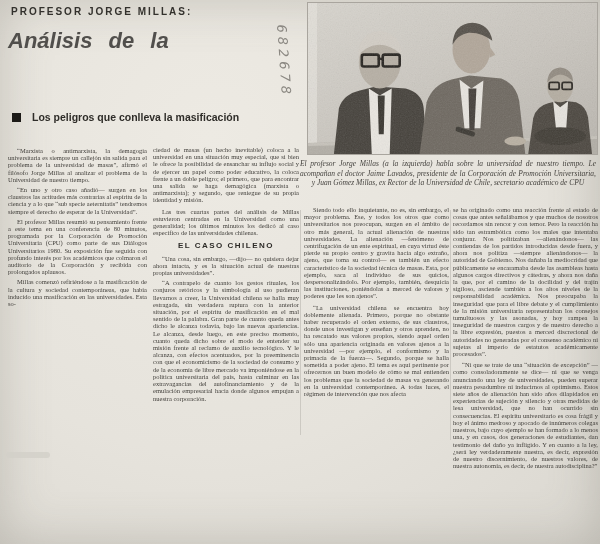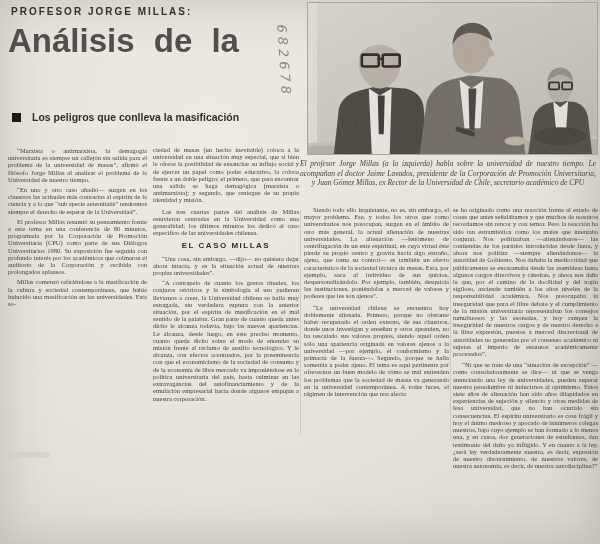--- a/index.html
+++ b/index.html
@@ -9,22 +9,22 @@
     box-shadow:inset 0 0 50px rgba(110,105,95,.30);
     font-family:"Liberation Serif", serif;color:#3f3d39;
   }
   .kicker{
     position:absolute;left:11px;top:6px;
     font-family:"Liberation Sans",sans-serif;font-weight:bold;
     font-size:10px;letter-spacing:2px;color:#33312d;
   }
   .headline{
     position:absolute;left:8px;top:20px;width:292px;
-    font-family:"Liberation Sans",sans-serif;font-weight:bold;
-    font-size:33px;line-height:42px;color:#514f4c;word-spacing:10px;letter-spacing:0px;
+    font-family:"Liberation Sans",sans-serif;font-weight:bold;font-style:italic;
+    font-size:22px;line-height:42px;color:#514f4c;word-spacing:10px;letter-spacing:0px;
   }
   .bullets{position:absolute;left:12px;top:111px;width:290px;
     font-family:"Liberation Sans",sans-serif;font-weight:bold;font-size:10.5px;color:#2f2d29;}
   .bullet-row{display:flex;align-items:center;margin-bottom:7px;}
   .sq{width:9px;height:9px;margin:1px 11px 0 0;flex:0 0 auto;background:#1c1a17;}
   .sq.outline{background:#8d8a84;box-shadow:inset 0 0 0 2.5px #3a3833;}
   .handwrite{
     position:absolute;left:289px;top:24px;white-space:nowrap;
     transform:rotate(86deg);transform-origin:0 0;
     font-family:"DejaVu Sans",sans-serif;font-style:italic;
@@ -145,21 +145,21 @@
   <div class="col col-1">
     <p>“Marxista o antimarxista, la demagogia universitaria es siempre un callejón sin salida para el problema de la universidad de masas”, afirmó el filósofo Jorge Millas al analizar el problema de la Universidad de nuestro tiempo.</p>
     <p>“En uno y otro caso añadió— surgen en los claustros las actitudes más contrarias al espíritu de la ciencia y a lo que “sub specie aeternitatis” tendremos siempre el derecho de esperar de la Universidad”.</p>
     <p>El profesor Millas resumió su pensamiento frente a este tema en una conferencia de 80 minutos, programada por la Corporación de Promoción Universitaria (CPU) como parte de sus Diálogos Universitarios 1980. Su exposición fue seguida con profundo interés por los académicos que colmaron el auditorio de la Corporación y recibida con prolongados aplausos.</p>
     <p>Millas comenzó refiriéndose a la masificación de la cultura y sociedad contemporáneas, que había inducido una masificación en las universidades. Esta so-</p>
   </div>
 
   <div class="col col-2">
     <p class="cont">ciedad de masas (un hecho inevitable) coloca a la universidad en una situación muy especial, que si bien le ofrece la posibilidad de ensanchar su influjo social y de ejercer un papel como poder educativo, la coloca frente a un doble peligro; el primero, que para encontrar una salida se haga demagógica (marxista o antimarxista); y segundo, que reniegue de su propia identidad y misión.</p>
     <p class="gap">Las tres cuartas partes del análisis de Millas estuvieron centradas en la Universidad como una generalidad; los últimos minutos los dedicó al caso específico de las universidades chilenas.</p>
-    <div class="subhead">EL CASO MILLAS</div>
+    <div class="subhead">EL CASO CHILENO</div>
     <p>“Una cosa, sin embargo, —dijo— no quisiera dejar ahora intacta, y es la situación actual de nuestras propias universidades”.</p>
     <p>“A contrapelo de cuanto los gestos rituales, los conjuros retóricos y la simbología al uso pudieran llevarnos a creer, la Universidad chilena se halla muy estragada, sin verdadera ruptura con la anterior situación, por el espíritu de masificación en el mal sentido de la palabra. Gran parte de cuanto queda antes dicho le alcanza todavía, bajo las nuevas apariencias. Le alcanza, desde luego, en este preciso momento, cuanto queda dicho sobre el modo de entender su misión frente al reclamo de auxilio tecnológico. Y le alcanza, con efectos acentuados, por la preeminencia con que el economicismo de la sociedad de consumo y de la economía de libre mercado va imponiéndose en la política universitaria del país, hasta culminar en las extravagancias del autofinanciamiento y de la emulación empresarial hacia donde algunos empujan a nuestra corporación.</p>
   </div>
 
   <div class="col col-3">
     <p>Siendo todo ello inquietante, no es, sin embargo, el mayor problema. Ese, y todos los otros que como universitarios nos preocupan, surgen en el ámbito de otro más general, la actual alienación de nuestras universidades. La alienación —fenómeno de centrifugación de un ente espiritual, en cuya virtud éste pierde su propio centro y gravita hacia algo extraño, ajeno, que toma su control— es también un efecto característico de la sociedad técnica de masas. Esta, por ejemplo, saca al individuo de sus quicios, despersonalizándolo. Por ejemplo, también, desquicia las instituciones, poniéndolas a merced de valores y poderes que les son ajenos”.</p>
     <p class="gap">“La universidad chilena se encuentra hoy doblemente alienada. Primero, porque no obstante haber recuperado el orden externo, de sus claustros, donde unos investigan y enseñan y otros aprenden, no ha rescatado sus valores propios, siendo aquel orden sólo una apariencia originada en valores ajenos a la universidad —por ejemplo, el conformismo y la primacía de la fuerza—. Segundo, porque se halla sometida a poder ajeno. El tema es aquí pertinente por ofrecernos un buen modelo de cómo se mal entienden los problemas que la sociedad de masas va generando en la universidad contemporánea. A todas luces, el régimen de intervención que nos afecta</p>
   </div>
 
   <div class="col col-4">

